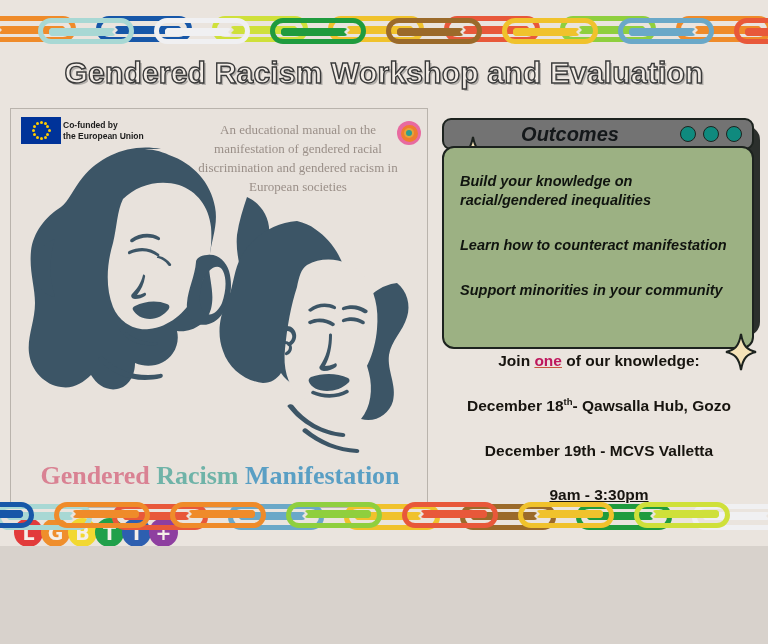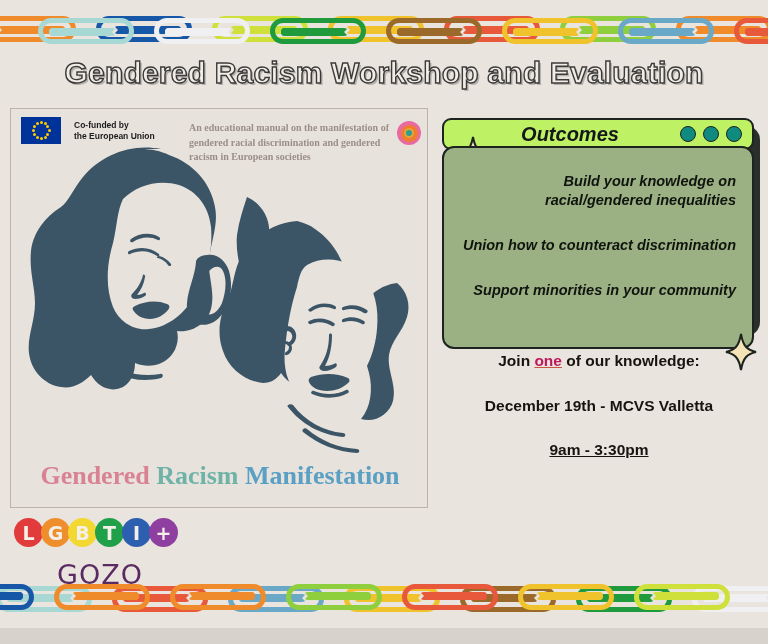--- a/index.html
+++ b/index.html
@@ -8,21 +8,21 @@
     padding: 0;
     background: #d8d2cc;
   }
   body {
     font-family: "Liberation Sans", sans-serif;
   }
 
   #poster {
     position: relative;
     width: 768px;
-    height: 628px;
+    height: 546px;
     overflow: hidden;
     background: #eae4de;
   }
 
   
   .clip-band {
     position: absolute;
     left: 0;
     width: 768px;
     height: 60px;
@@ -90,21 +90,21 @@
     border: 1px solid #b9b3ac;
     box-sizing: border-box;
     overflow: hidden;
   }
   #eu-logo-row {
     position: absolute;
     left: 10px;
     top: 8px;
     display: flex;
     align-items: center;
-    gap: 13px;
+    gap: 2px;
   }
   .eu-flag {
     width: 40px;
     height: 27px;
     background: #003399;
     position: relative;
   }
   .eu-star {
     position: absolute;
     width: 3px;
@@ -117,26 +117,25 @@
     font-weight: bold;
     line-height: 1.25;
     color: #1b1b1b;
     white-space: pre-line;
   }
   #cover-subtitle {
     position: absolute;
     left: 178px;
     top: 12px;
     width: 218px;
-    text-align: left;
+    text-align: center;
     font-family: "Liberation Serif", serif;
-    font-size: 10px;
+    font-size: 13px;
     line-height: 1.45;
     color: #9a8f88;
-    font-weight: bold;
   }
   #cover-mark {
     position: absolute;
     right: 6px;
     top: 12px;
     width: 24px;
     height: 24px;
     border-radius: 50%;
     background: #e86aa0;
     display: flex;
@@ -262,21 +261,21 @@
   #outcomes-body {
     position: relative;
     margin-top: -4px;
     background: #9cb183;
     border: 2px solid #1d231f;
     border-radius: 12px;
     box-sizing: border-box;
     padding: 24px 16px 22px;
   }
   .outcome-line {
-    text-align: right;
+    text-align: left;
     font-size: 14.5px;
     font-weight: bold;
     font-style: italic;
     color: #10140f;
     line-height: 1.3;
     margin-bottom: 26px;
   }
   .outcome-line:last-child { margin-bottom: 0; }
   .sparkle {
     position: absolute;
@@ -443,52 +442,55 @@
         <div class="lgbti-dot" style="background: rgb(33, 160, 74);">T</div>
         <div class="lgbti-dot" style="background: rgb(45, 95, 176);">I</div>
         <div class="lgbti-dot" style="background: rgb(142, 63, 160);">+</div>
       </div>
     <div id="gozo-word" style="color: rgb(90, 42, 99);">GOZO</div>
   </div>
 
   <div id="outcomes-card">
     <div id="outcomes-shadow"></div>
 
-    <div id="outcomes-header" style="background: #bef264;">
+    <div id="outcomes-header" style="background: #737373;">
       <span class="sparkle" style="left:14px; top:16px;">
         <svg width="30" height="34" viewBox="-15 -17 30 34">
           <path d="M0,-16 C2,-5 5,-2 13,0 C5,2 2,5 0,16 C-2,5 -5,2 -13,0 C-5,-2 -2,-5 0,-16 Z" fill="#f5e3b8" stroke="#1d231f" stroke-width="2"></path>
         </svg>
       </span>
       <span id="outcomes-title">Outcomes</span>
       <span id="outcomes-dots">
           <span class="teal-dot" style="background: rgb(15, 138, 126);"></span>
           <span class="teal-dot" style="background: rgb(15, 138, 126);"></span>
           <span class="teal-dot" style="background: rgb(15, 138, 126);"></span>
         </span>
     </div>
 
     <div id="outcomes-body" style="background: rgb(156, 177, 131);">
       <div class="outcome-line">Build your knowledge on racial/gendered inequalities</div>
-      <div class="outcome-line">Union how to counteract discrimination</div>
+      <div class="outcome-line">Learn how to counteract manifestation</div>
       <div class="outcome-line">Support minorities in your community</div>
       <span class="sparkle" style="right:28px; bottom:14px; position:absolute;">
         <svg width="34" height="38" viewBox="-17 -19 34 38">
           <path d="M0,-18 C2,-6 6,-2 15,0 C6,2 2,6 0,18 C-2,6 -6,2 -15,0 C-6,-2 -2,-6 0,-18 Z" fill="#f5e3b8" stroke="#1d231f" stroke-width="2"></path>
         </svg>
       </span>
     </div>
   </div>
 
   <div id="workshops">
     <div class="ws-line" id="ws-intro">
       <span>Join </span><span class="hl">one</span><span> of our knowledge:</span>
     </div>
 
 
+    <div class="ws-line">
+      <span>December 18</span><sup>th</sup><span>- </span><span>Qawsalla Hub, Gozo</span>
+    </div>
 
     <div class="ws-line">
       <span>December 19th</span><sup></sup><span> - </span><span>MCVS Valletta</span>
     </div>
 
     <div id="ws-time">9am - 3:30pm</div>
   </div>
 
   <div class="clip-band bottom">
     <div class="chain" id="chain-bottom">

